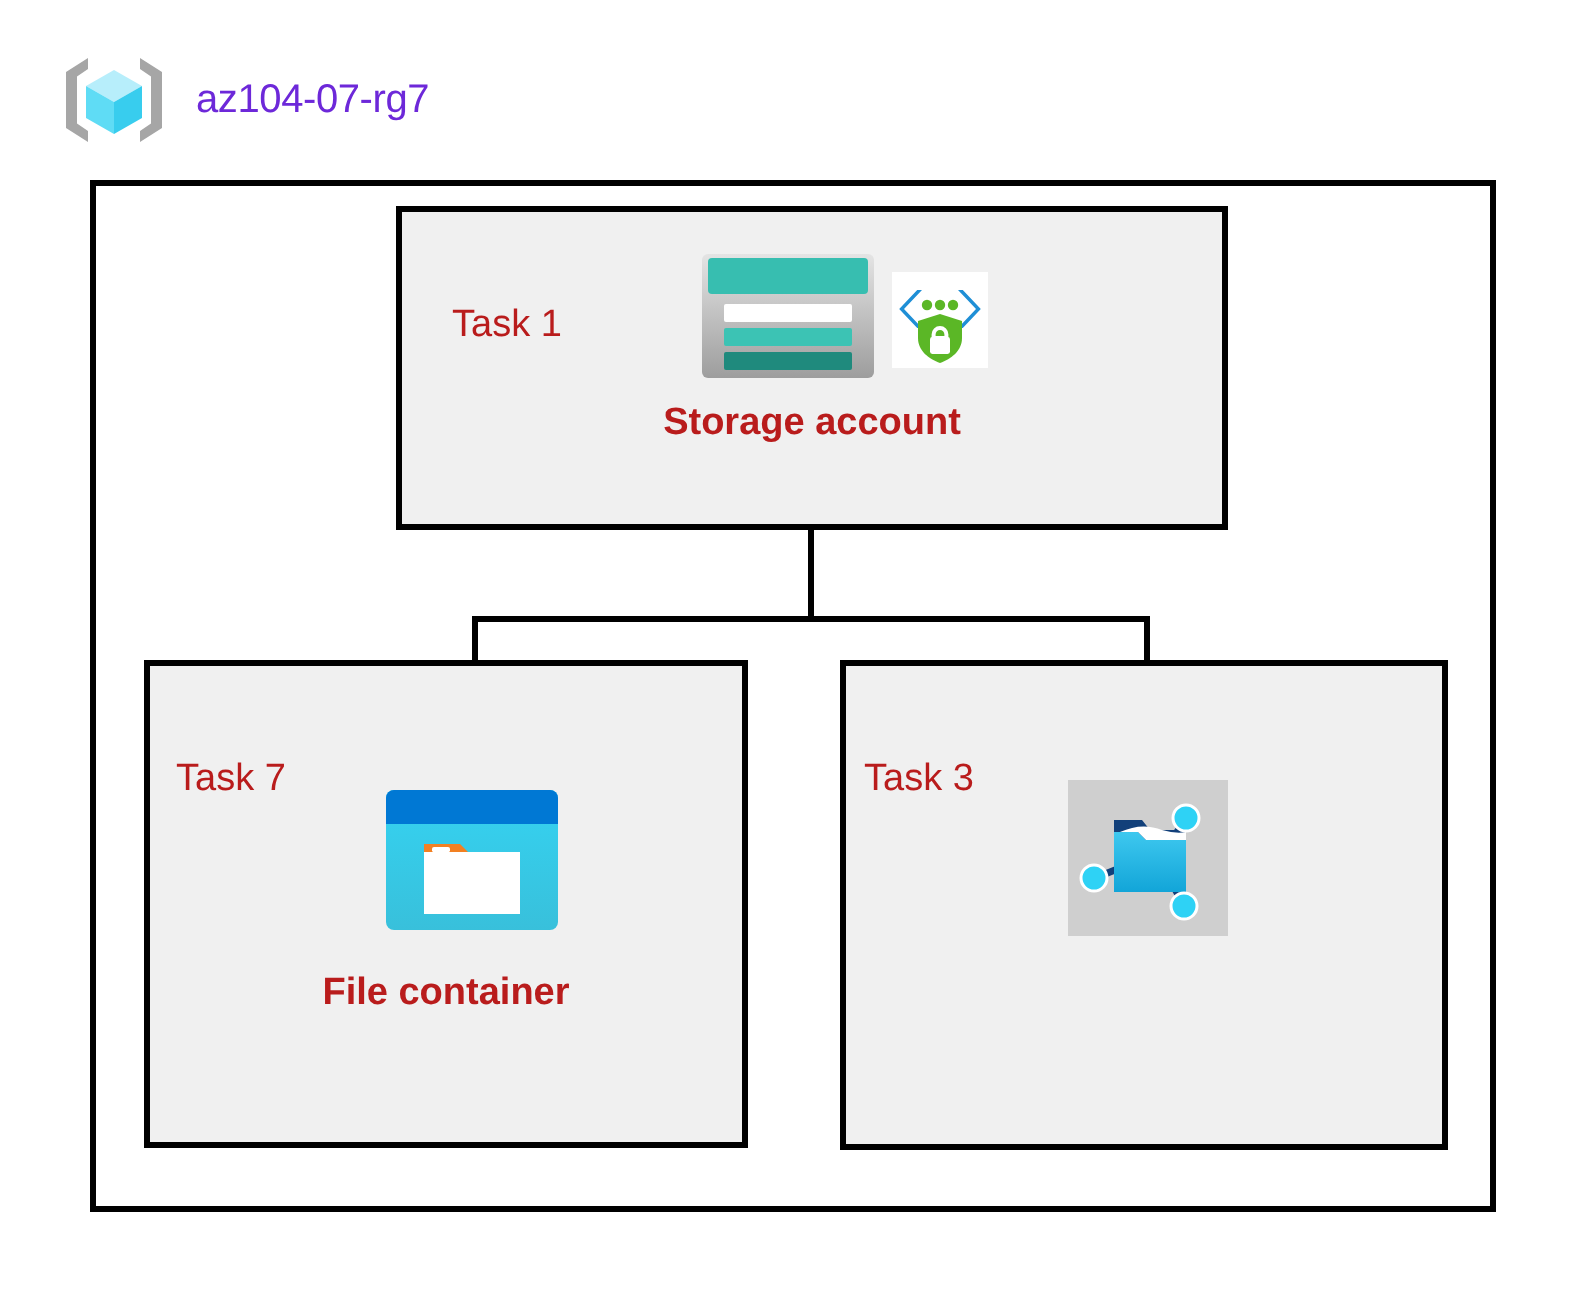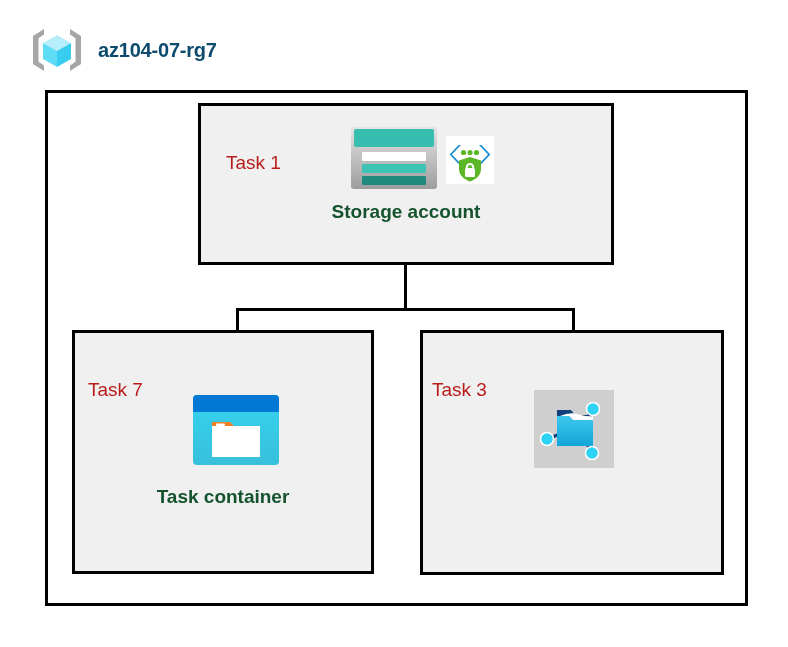--- a/index.html
+++ b/index.html
@@ -9,21 +9,21 @@
     font-family:"Liberation Sans", sans-serif;
     overflow:hidden;
     position:relative;
   }
   #stage{position:absolute;inset:0;}
 
   
   .title-row{position:absolute;left:30px;top:26px;height:48px;display:flex;align-items:center;}
   .rg-icon{position:relative;width:54px;height:48px;flex:0 0 auto;}
   .rg-title{
-    margin-left:14px;font-size:20px;font-weight:bold;color:#0c4a6e;
+    margin-left:14px;font-size:20px;font-weight:normal;color:#6d28d9;
     letter-spacing:-0.2px;white-space:nowrap;
   }
 
   
   .rg-box{
     position:absolute;left:45px;top:90px;width:703px;height:516px;
     border:3px solid #000000;box-sizing:border-box;background:#ffffff;
   }
 
   
@@ -36,21 +36,21 @@
 
   .task-label{
     position:absolute;font-size:19px;font-weight:normal;color:#b91c1c;white-space:nowrap;margin-top:42px;
   }
   #task1-label{left:226px;top:110px;}
   #task2-label{left:88px;top:337px;}
   #task3-label{left:432px;top:337px;text-align:right;}
 
   
   .node-label{
-    position:absolute;font-size:19px;font-weight:bold;color:#14532d;
+    position:absolute;font-size:19px;font-weight:bold;color:#b91c1c;
     white-space:nowrap;text-align:center;
   }
   #storage-label{left:206px;top:201px;width:400px;}
   #blob-label{left:86px;top:486px;width:274px;}
   #fileshare-label{left:510px;top:474px;width:178px;height:44px;
      background:#cfcfcf;display:flex;align-items:center;justify-content:center;}
 
   
   .conn{position:absolute;background:#000000;}
 
@@ -152,21 +152,21 @@
       <rect x="1" y="1" width="86" height="70" rx="4" fill="url(#blobbody)"></rect>
       <path d="M1 5 a4 4 0 0 1 4 -4 L83 1 a4 4 0 0 1 4 4 L87 18 L1 18 Z" fill="#0078d4"></path>
 
       <path d="M20 28 L38 28 L43 33 L20 33 Z" fill="#f28022"></path>
       <rect x="24" y="29.5" width="9" height="2.6" rx="1" fill="#ffffff"></rect>
 
       <rect x="20" y="32" width="48" height="31" fill="#ffffff"></rect>
     </svg>
   </div>
 
-  <div class="node-label" id="blob-label">Task container</div>
+  <div class="node-label" id="blob-label">File container</div>
 
   <div class="task-box" id="task3-box"></div>
   <div class="task-label" id="task3-label">Task 3</div>
 
   <div id="fileshare-hl"></div>
 
   <div class="icon-wrap" id="fileshare-icon-wrap">
     <svg width="74" height="72" viewBox="0 0 74 72">
       <defs>
         <linearGradient id="fsfolder" x1="0" y1="0" x2="0" y2="1">

